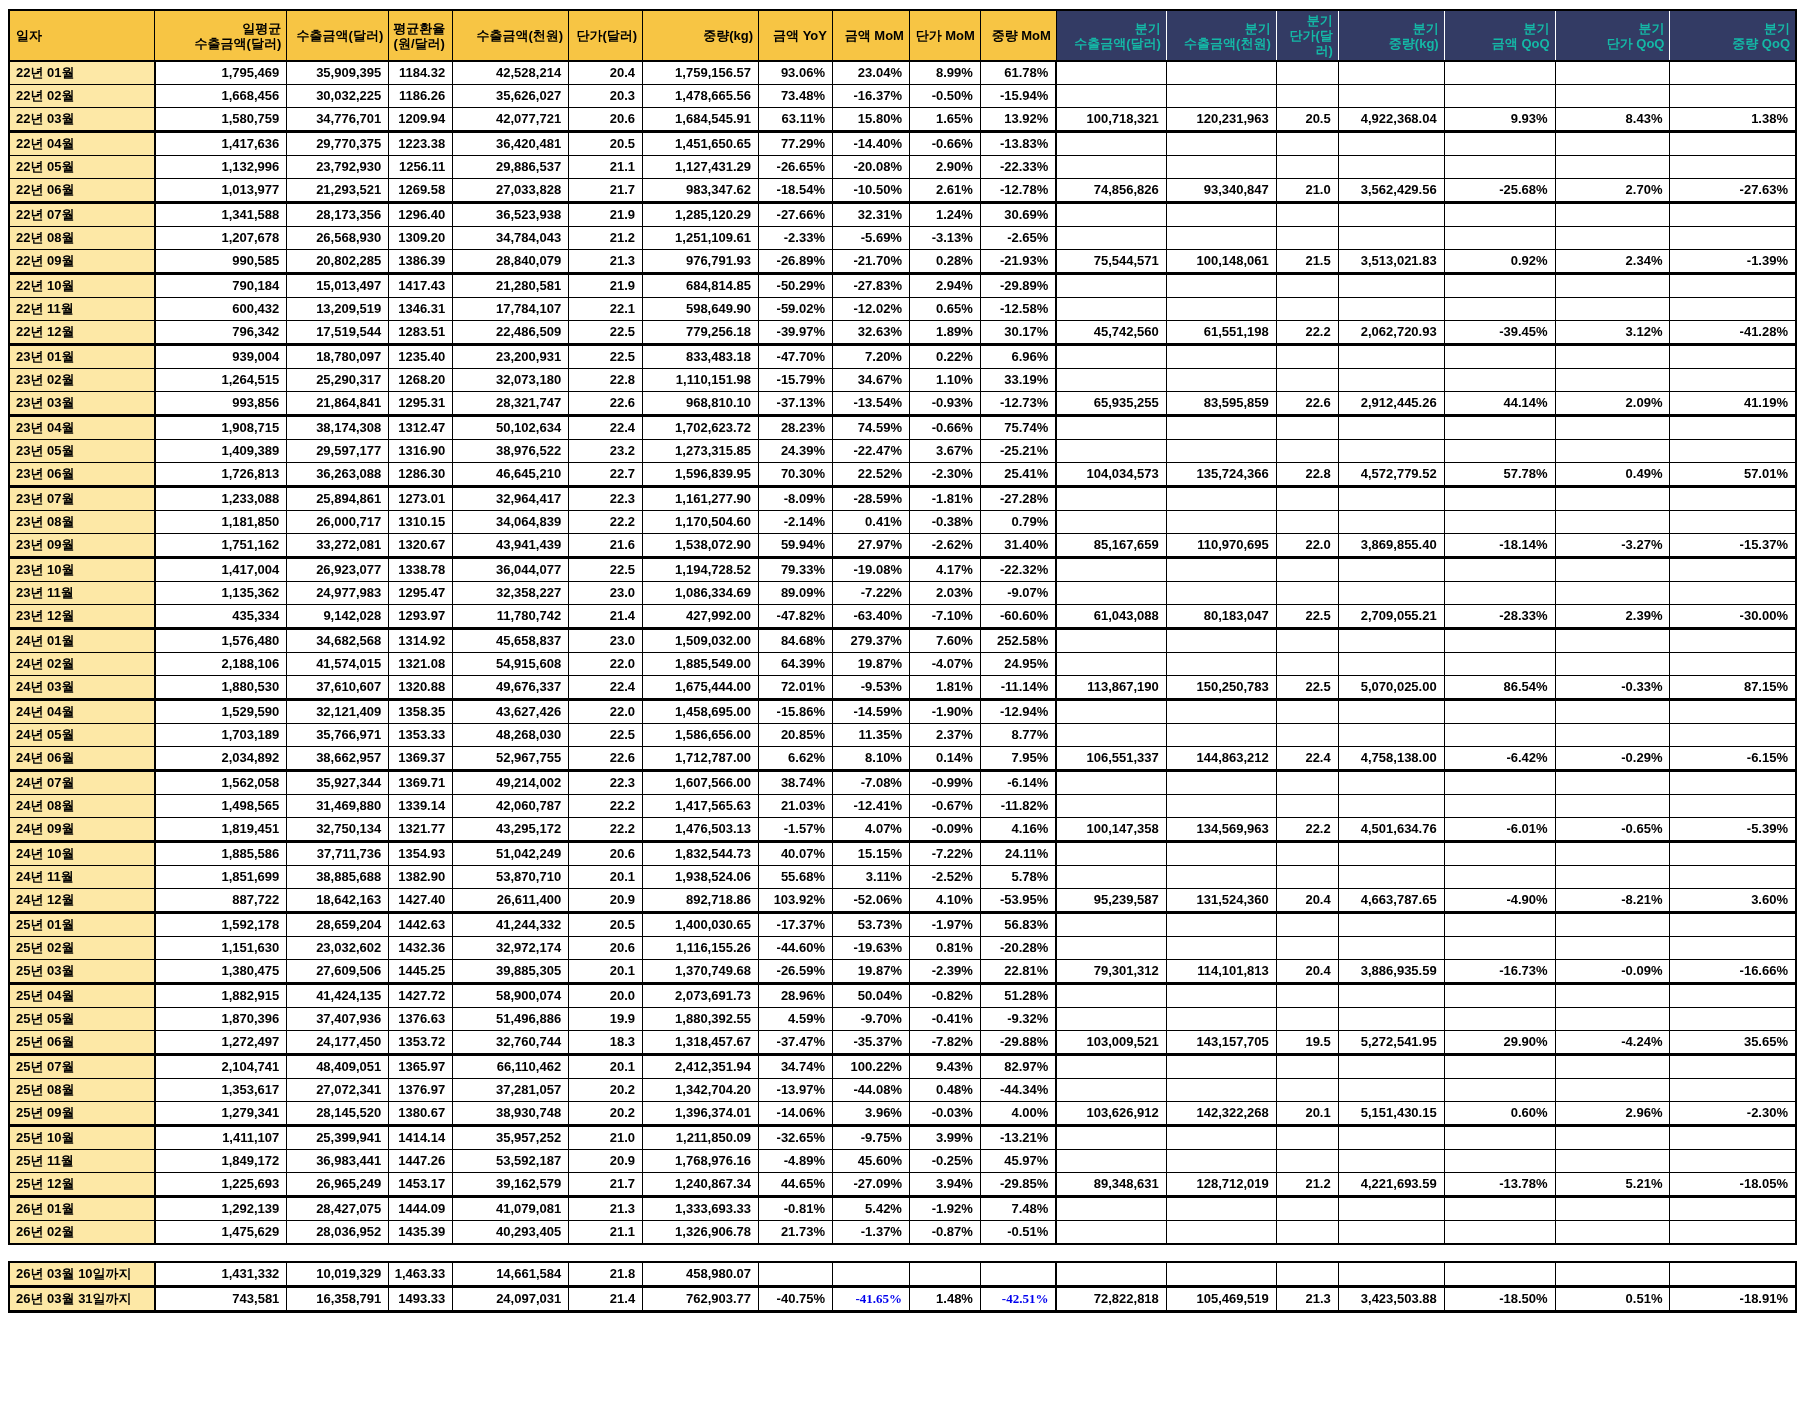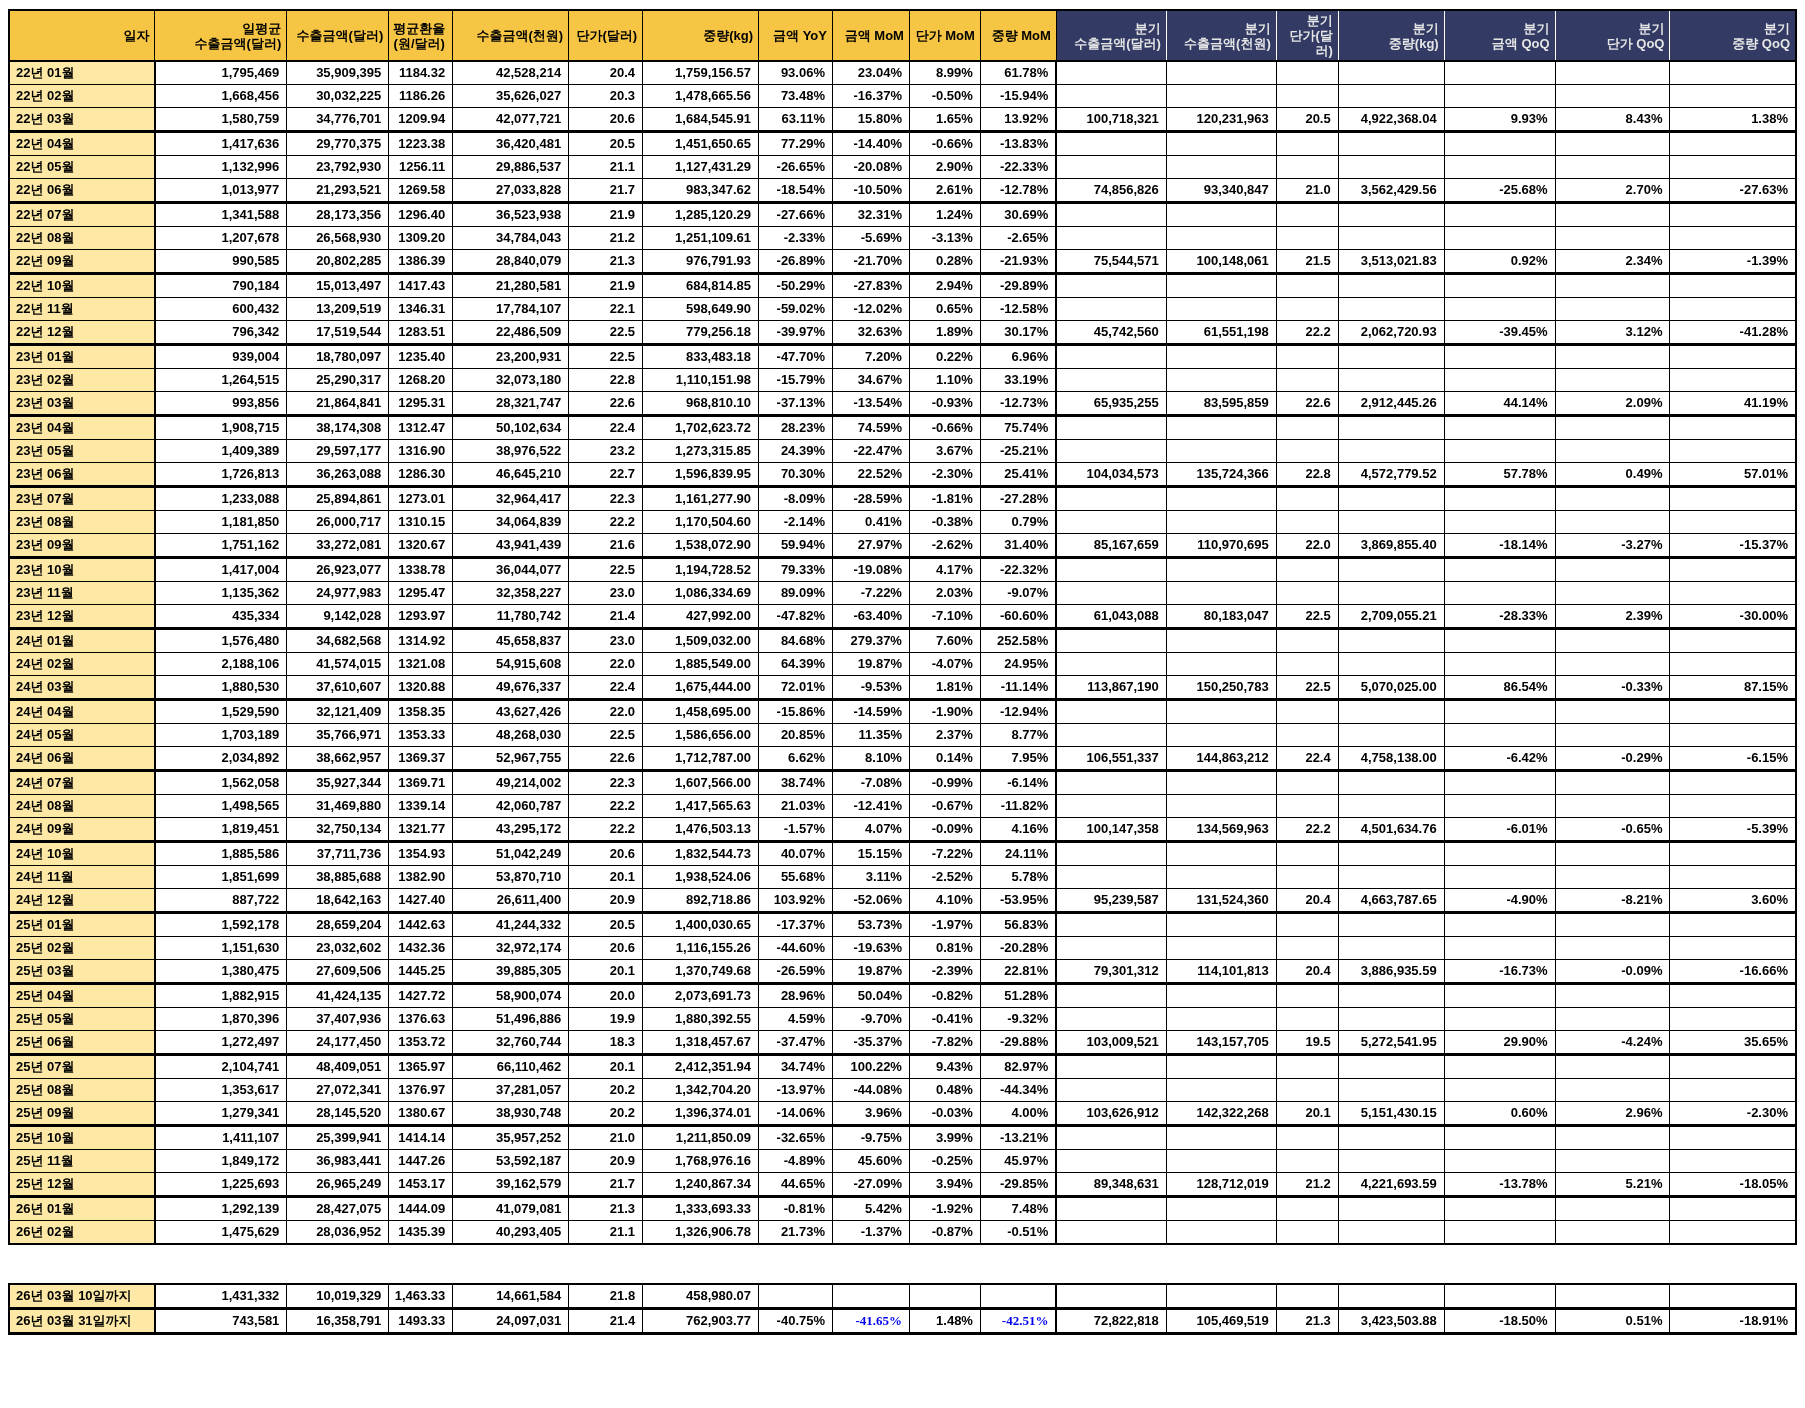--- a/index.html
+++ b/index.html
@@ -18,39 +18,39 @@
   }
   
   thead th{
     height:44px;vertical-align:middle;
     white-space:pre-line;line-height:15px;
     padding:2px 5px 2px 2px;
     text-align:right;
     border-bottom:2px solid #000;
   }
   thead th.gold{background:var(--gold);color:#000;}
-  thead th.navy{background:var(--navy);color:#e5e5e5;border-left:1px solid #fff;border-right:1px solid #fff;}
-  thead th:nth-child(1){text-align:right;padding-left:20px;}
+  thead th.navy{background:var(--navy);color:#14b8a6;border-left:1px solid #fff;border-right:1px solid #fff;}
+  thead th:nth-child(1){text-align:left;padding-left:6px;}
   thead th:nth-child(4){text-align:center;margin-top:19px;}
   thead th:nth-child(n+8):nth-child(-n+11){text-align:right;}
   
   tbody td{
     height:22px;line-height:22px;
     text-align:right;padding:0 7px 0 2px;
     background:#fff;
   }
   tbody td:first-child{
     background:var(--cream);
     text-align:left;padding-left:6px;
     border-right:2px solid #000;
   }
   th:nth-child(12),td:nth-child(12){border-left:2px solid #000;}
   tr.qend td{border-bottom:3px solid #000;}
   
-  table.summary{margin-top:38px;border:2px solid #000;}
+  table.summary{margin-top:16px;border:2px solid #000;}
   table.summary td{border-bottom:3px solid #000;}
   td.blue{color:var(--blue);font-family:Liberation Serif, serif;}
 </style>
 </head>
 <body>
 
 <div class="sheet">
   <table id="main-table">
     <colgroup>
         <col style="width: 146px;">

